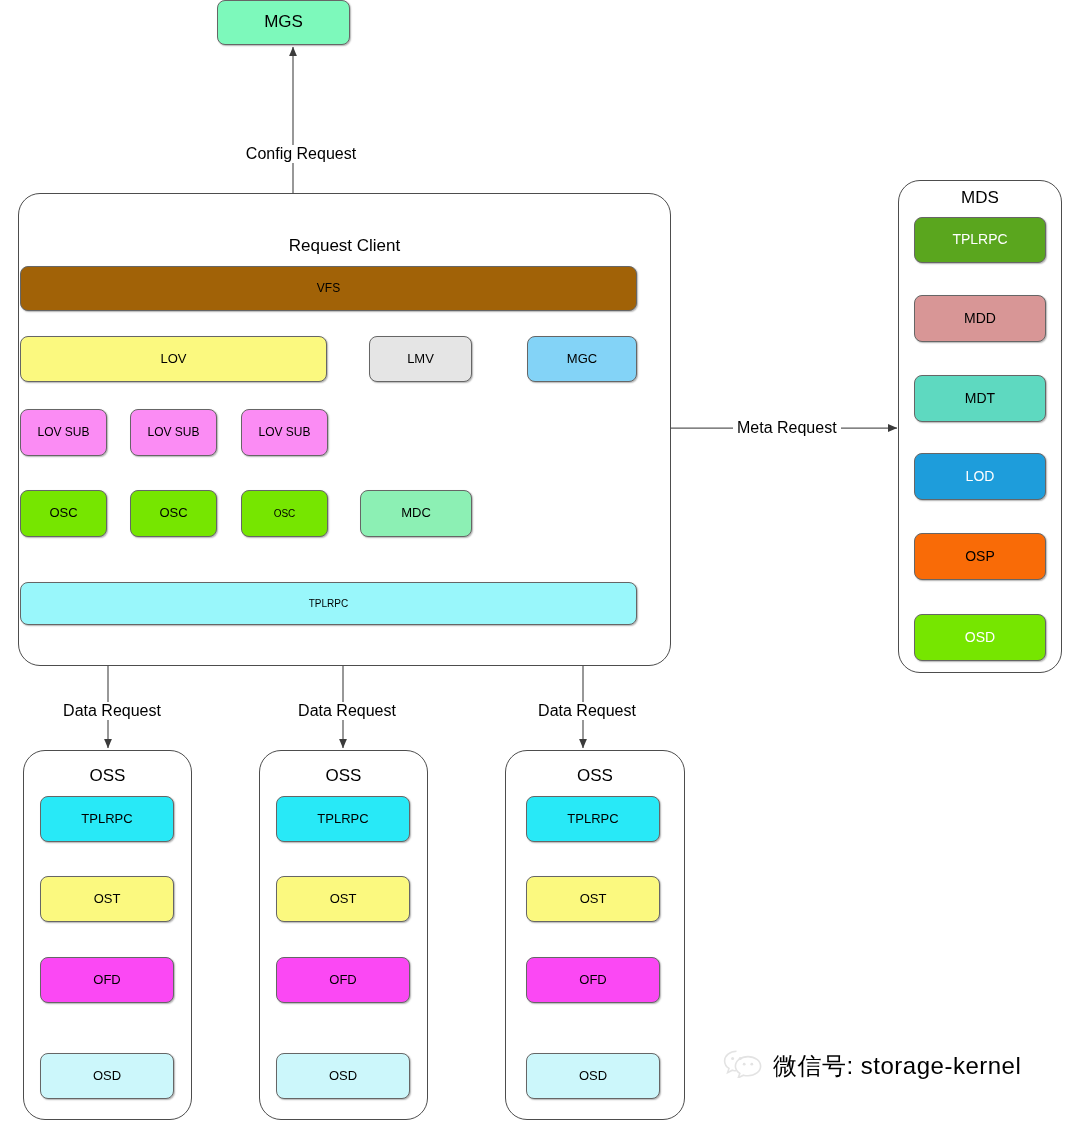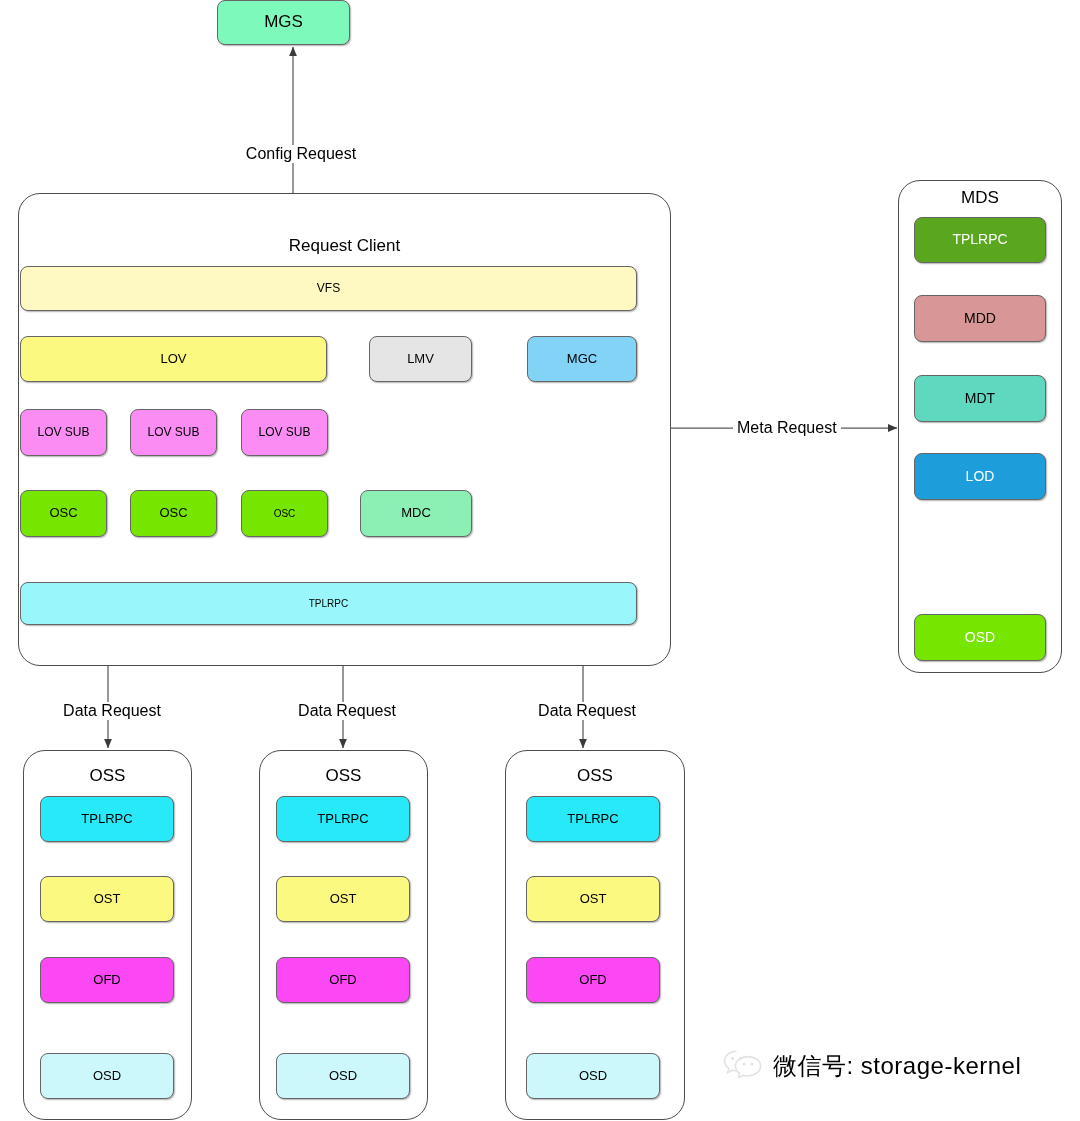--- a/index.html
+++ b/index.html
@@ -147,21 +147,21 @@
 
   <div class="edge-label" style="left:217px; top:112px; width:160px;margin-top:33px;">
     <span>Config Request</span>
   </div>
 
   <div class="group" style="left:18px; top:193px; width:653px; height:473px;"></div>
   <div class="group-title" style="left:18px; top:236px; width:653px;">
     <span>Request Client</span>
   </div>
 
-  <div class="node" style="left:20px; top:266px; width:617px; height:45px; background:#fef9c3; color:#000; font-size:12px;">
+  <div class="node" style="left:20px; top:266px; width:617px; height:45px; background:#a16207; color:#000; font-size:12px;">
     <span>VFS</span>
   </div>
 
   <div class="node" style="left:20px; top:336px; width:307px; height:46px; background:#fbf97f; color:#000; font-size:13px;">
     <span>LOV</span>
   </div>
 
   <div class="node" style="left:369px; top:336px; width:103px; height:46px; background:#e5e5e5; color:#000; font-size:13px;">
     <span>LMV</span>
   </div>
@@ -211,20 +211,23 @@
     <span>TPLRPC</span>
   </div>
   <div class="node" style="left:914px; top:295px; width:132px; height:47px; background:#d89696; color:#000000; font-size:14px;">
     <span>MDD</span>
   </div>
   <div class="node" style="left:914px; top:375px; width:132px; height:47px; background:#5ed9c0; color:#000000; font-size:14px;">
     <span>MDT</span>
   </div>
   <div class="node" style="left:914px; top:453px; width:132px; height:47px; background:#1e9ddb; color:#ffffff; font-size:14px;">
     <span>LOD</span>
+  </div>
+  <div class="node" style="left:914px; top:533px; width:132px; height:47px; background:#f96b07; color:#000000; font-size:14px;">
+    <span>OSP</span>
   </div>
   <div class="node" style="left:914px; top:614px; width:132px; height:47px; background:#76e600; color:#ffffff; font-size:14px;">
     <span>OSD</span>
   </div>
 
   <div class="edge-label" style="left:28px; top:702px; width:160px;">
     <span>Data Request</span>
   </div>
   <div class="edge-label" style="left:263px; top:702px; width:160px;">
     <span>Data Request</span>

